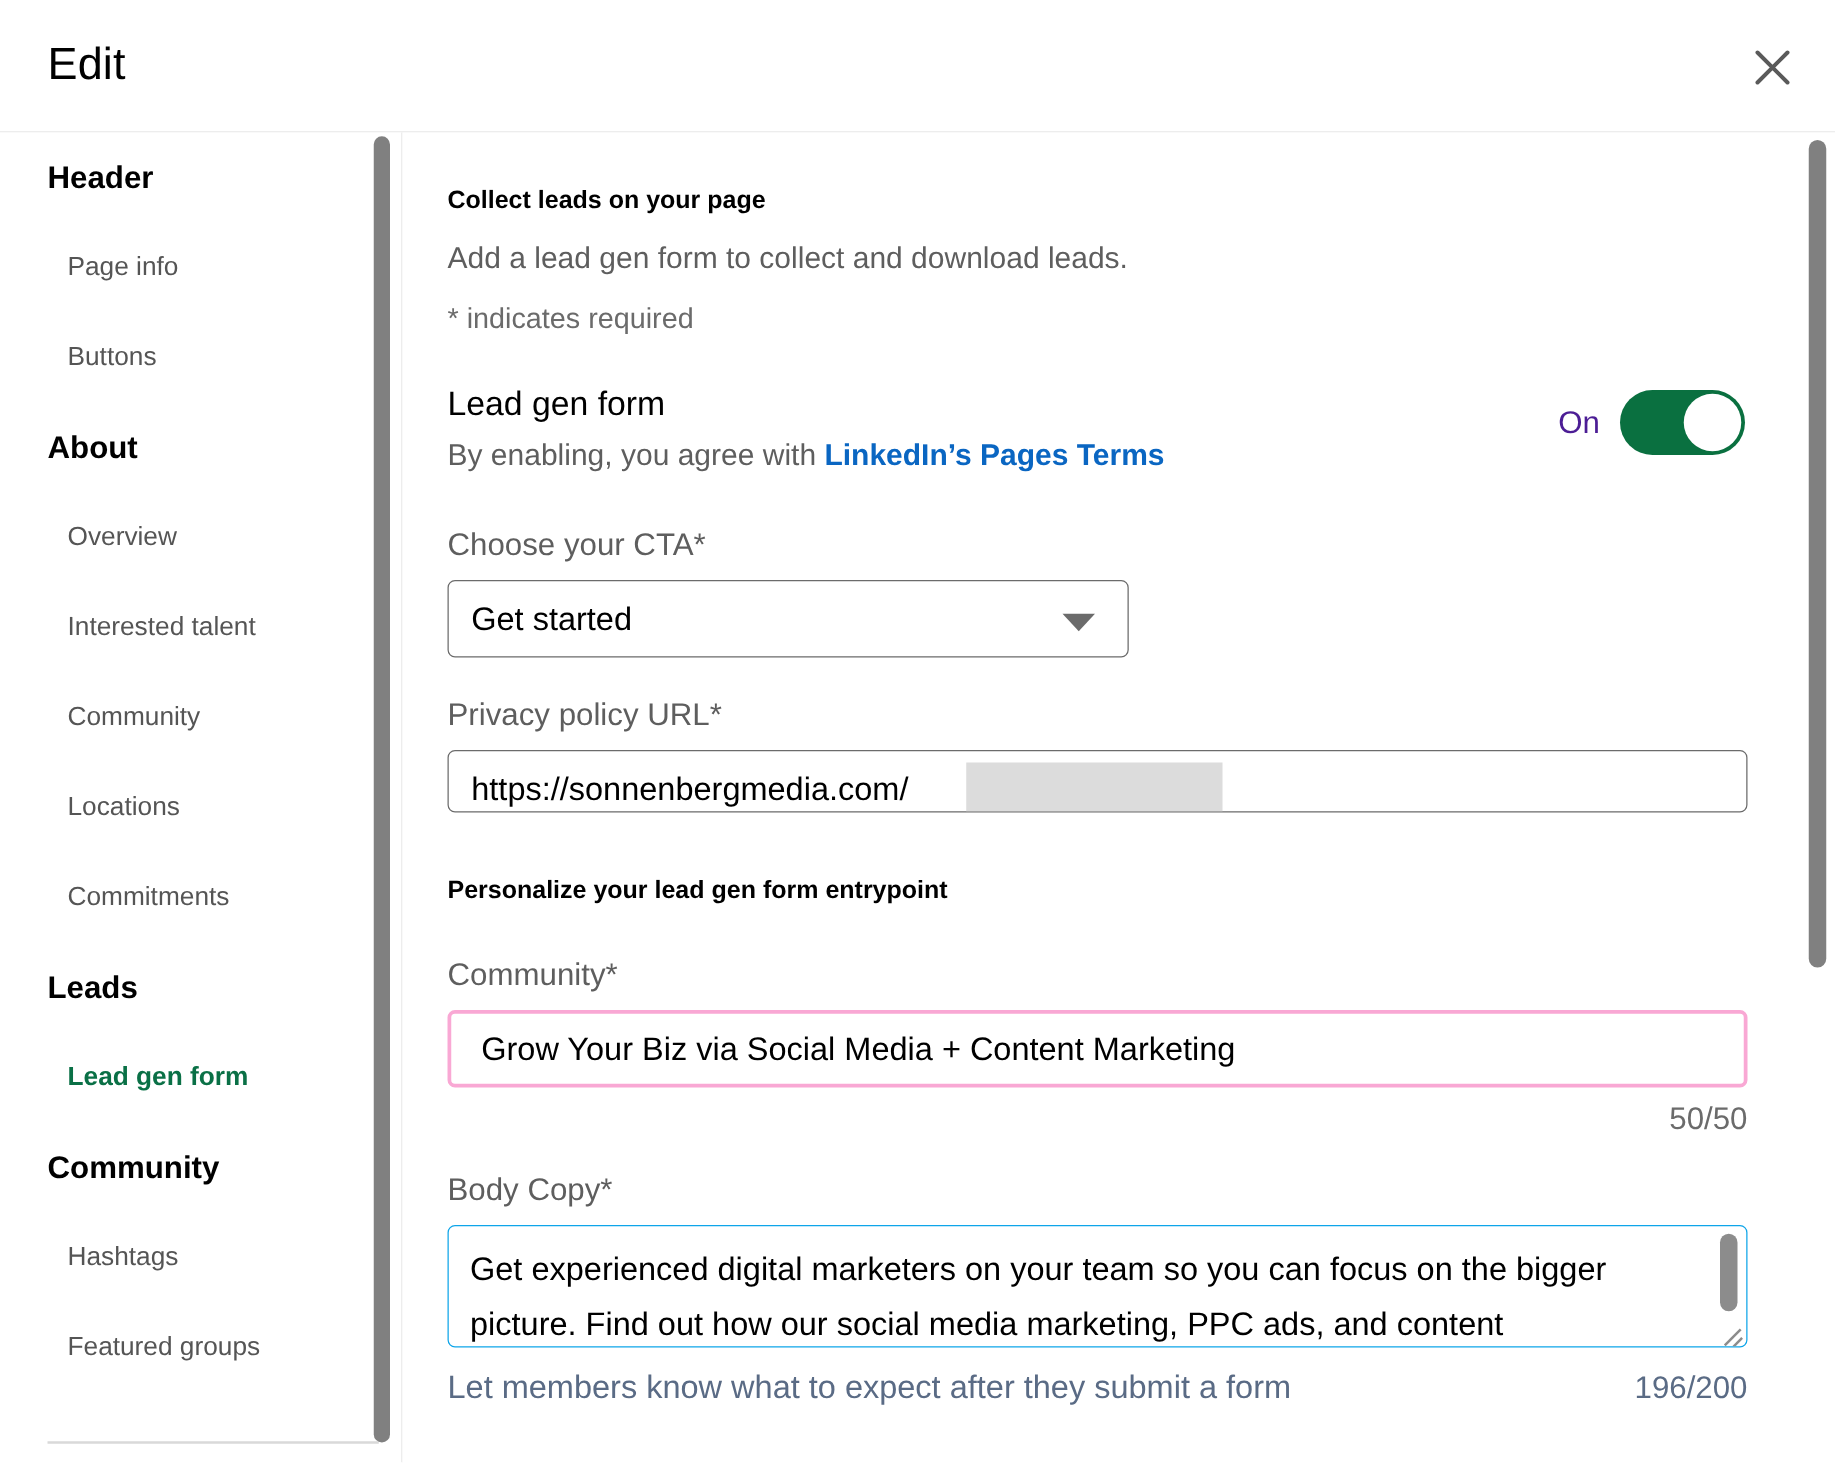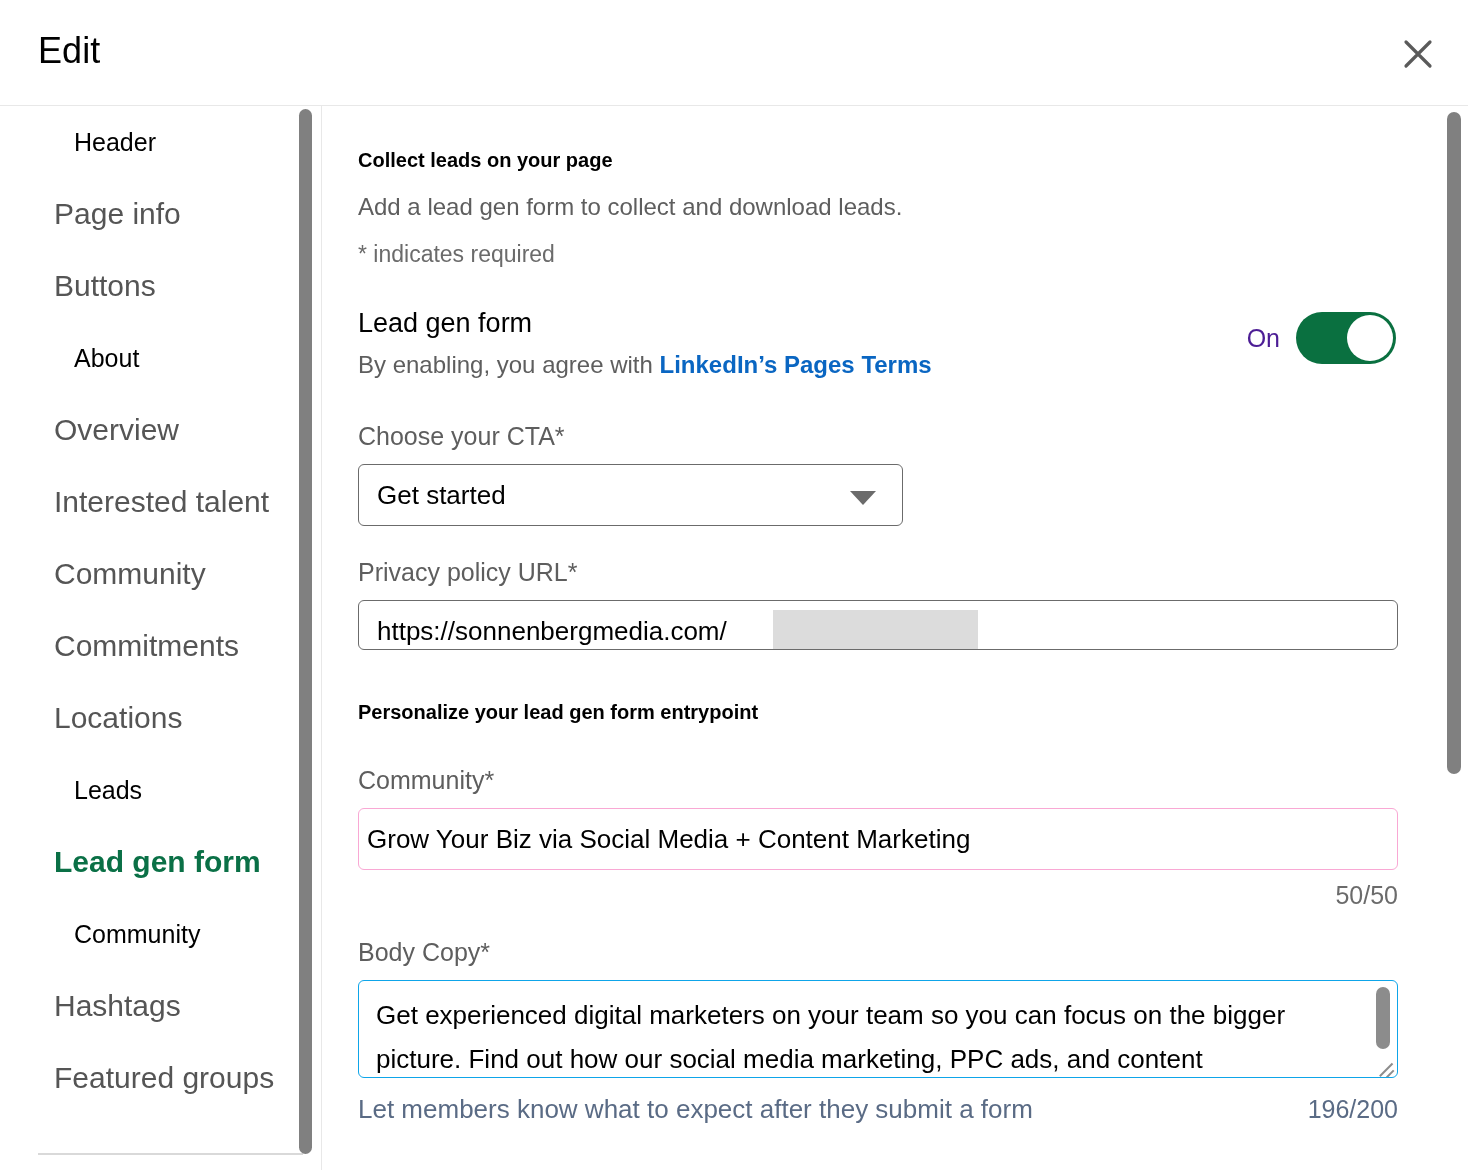--- a/index.html
+++ b/index.html
@@ -75,30 +75,29 @@
     overflow: hidden;
   }
   .nav-list {
     list-style: none;
     margin: 0;
     padding: 0;
     position: relative;
   }
   .nav-group {
     font-size: 25px;
-    font-weight: 400;
+    font-weight: 700;
     color: #000000;
     padding: 0 0 0 38px;
     height: 72px;
     line-height: 72px;
     white-space: nowrap;
-    margin-left: 36px;
   }
   .nav-item {
-    font-size: 30px;
+    font-size: 21px;
     font-weight: 400;
     color: #555555;
     padding: 0 0 0 54px;
     height: 72px;
     line-height: 72px;
     white-space: nowrap;
     cursor: pointer;
   }
   .nav-item.active {
     color: #0a7046;
@@ -236,27 +235,27 @@
     top: 26px;
     width: 0; height: 0;
     border-left: 13px solid transparent;
     border-right: 13px solid transparent;
     border-top: 14px solid #6b6b6b;
   }
 
   .text-input {
     width: 100%;
     height: 62px;
-    border: 1px solid #f9a8d4;
+    border: 3px solid #f9a8d4;
     border-radius: 6px;
     background: #ffffff;
     font-family: "Liberation Sans", sans-serif;
     font-size: 26px;
     color: #000000;
-    padding: 0 8px;
+    padding: 0 24px;
     outline: none;
   }
 
   .url-box {
     position: relative;
     width: 100%;
     height: 50px;
     border: 1px solid #6b6b6b;
     border-radius: 6px;
     background: #ffffff;
@@ -379,22 +378,22 @@
 
     <nav class="sidebar">
       <ul class="nav-list">
           <li class="nav-group">Header</li>
           <li class="nav-item">Page info</li>
           <li class="nav-item">Buttons</li>
           <li class="nav-group">About</li>
           <li class="nav-item">Overview</li>
           <li class="nav-item">Interested talent</li>
           <li class="nav-item">Community</li>
+          <li class="nav-item">Locations</li>
           <li class="nav-item">Commitments</li>
-          <li class="nav-item">Locations</li>
           <li class="nav-group">Leads</li>
           <li class="nav-item active">Lead gen form</li>
           <li class="nav-group">Community</li>
           <li class="nav-item">Hashtags</li>
           <li class="nav-item">Featured groups</li>
         </ul>
       <div class="sidebar-divider"></div>
       <div class="sidebar-scroll"></div>
     </nav>
 

